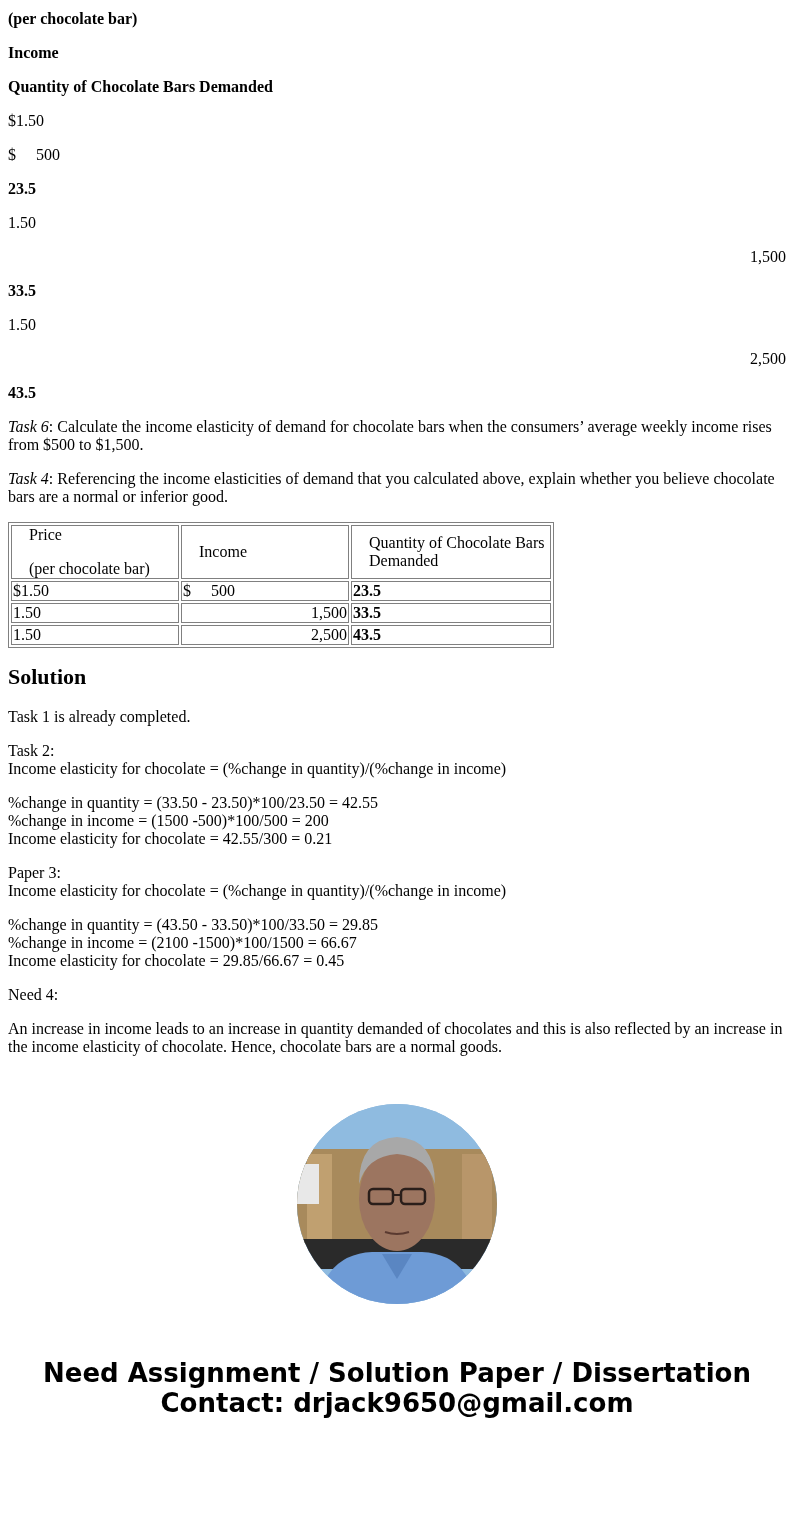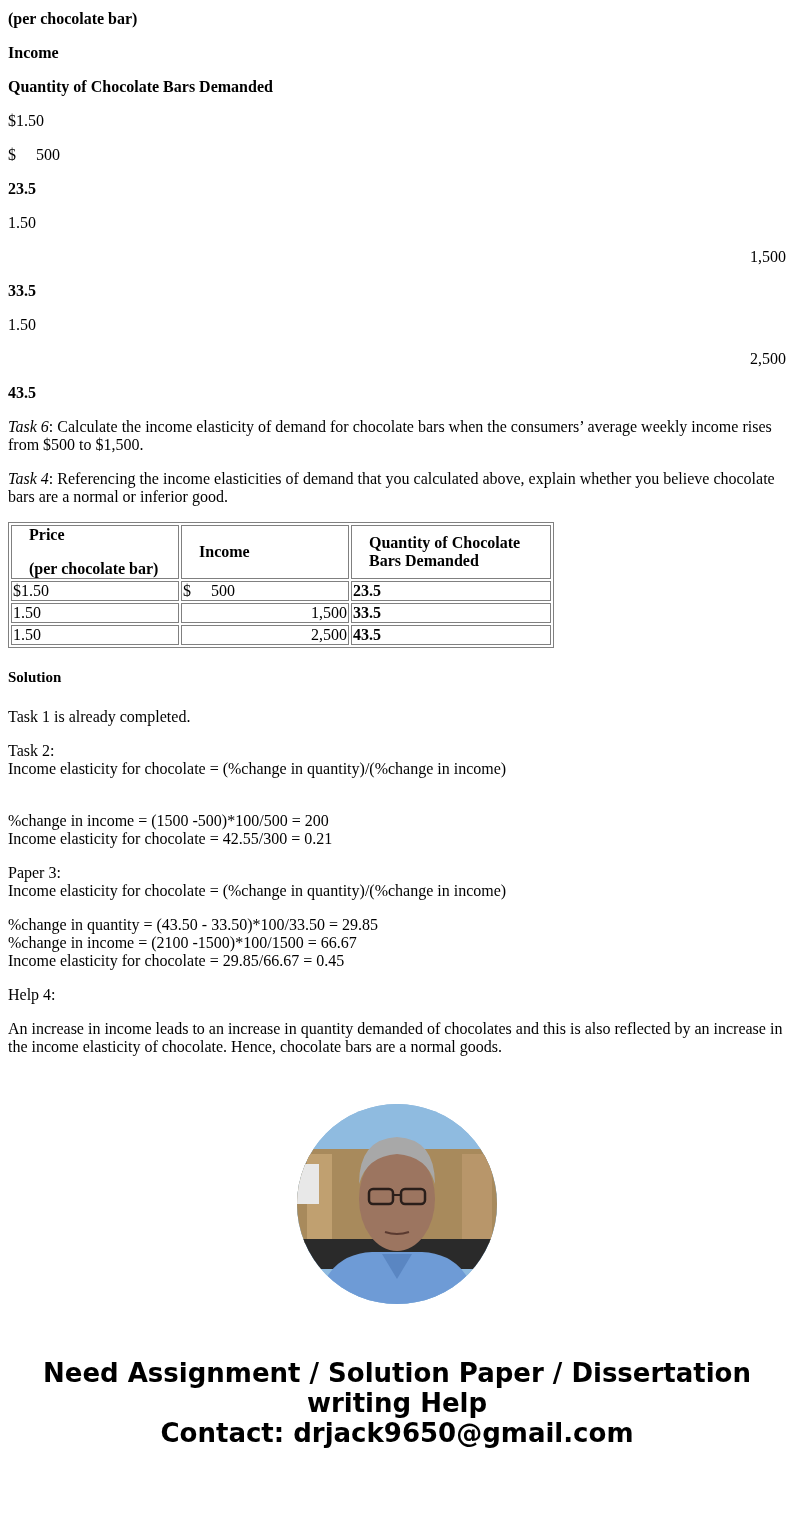--- a/index.html
+++ b/index.html
@@ -23,28 +23,28 @@
       border-collapse: separate;
       border-spacing: 2px;
       margin: 16px 0 16px 0;
     }
     table.data-table td {
       border: 1px solid #808080;
       padding: 0 1px;
       vertical-align: middle;
       line-height: 18px;
     }
-    table.data-table td.hdr { font-weight: bold; padding-left: 17px; }
+    table.data-table td.hdr { font-weight: normal; padding-left: 17px; }
     td.c1 { width: 148px; }
     td.c2 { width: 148px; }
     td.c3 { width: 180px; }
     .hdr-price-sub { display: block; margin-top: 16px; }
 
     h3.solution {
-      font-size: 15px;
+      font-size: 22px;
       font-weight: bold;
       margin: 18px 0 20px 0;
       line-height: 22px;
     }
 
     .avatar-wrap { text-align: center; margin-top: 48px; }
     .avatar {
       display: inline-block;
       width: 200px; height: 200px;
       border-radius: 50%;
@@ -116,36 +116,36 @@
 
   <h3 class="solution">Solution</h3>
 
   <p>Task 1 is already completed.</p>
 
   <p>
     <span>Task 2:</span><br>
     <span>Income elasticity for chocolate = (%change in quantity)/(%change in income)</span>
   </p>
   <p>
-    <br>
+    <span>%change in quantity = (33.50 - 23.50)*100/23.50 = 42.55</span><br>
     <span>%change in income = (1500 -500)*100/500 = 200</span><br>
     <span>Income elasticity for chocolate = 42.55/300 = 0.21</span>
   </p>
 
   <p>
     <span>Paper 3:</span><br>
     <span>Income elasticity for chocolate = (%change in quantity)/(%change in income)</span>
   </p>
   <p>
     <span>%change in quantity = (43.50 - 33.50)*100/33.50 = 29.85</span><br>
     <span>%change in income = (2100 -1500)*100/1500 = 66.67</span><br>
     <span>Income elasticity for chocolate = 29.85/66.67 = 0.45</span>
   </p>
 
-  <p>Help 4:</p>
+  <p>Need 4:</p>
   <p>An increase in income leads to an increase in quantity demanded of chocolates and this is also reflected by an increase in the income elasticity of chocolate. Hence, chocolate bars are a normal goods.</p>
 
   <div class="avatar-wrap">
     <div class="avatar">
       <svg width="200" height="200" viewBox="0 0 200 200">
         <rect x="0" y="0" width="200" height="200" fill="#8fbbe0"></rect>
         <rect x="0" y="45" width="200" height="95" fill="#a88a5c"></rect>
         <rect x="10" y="50" width="25" height="85" fill="#c0a070"></rect>
         <rect x="165" y="50" width="30" height="85" fill="#b8966a"></rect>
         <rect x="0" y="60" width="22" height="40" fill="#e8e8e8"></rect>
@@ -157,17 +157,16 @@
         <rect x="72" y="85" width="24" height="15" rx="4" fill="none" stroke="#2a1e1a" stroke-width="2.5"></rect>
         <rect x="104" y="85" width="24" height="15" rx="4" fill="none" stroke="#2a1e1a" stroke-width="2.5"></rect>
         <line x1="96" y1="91" x2="104" y2="91" stroke="#2a1e1a" stroke-width="2"></line>
         <path d="M88 128 Q100 132 112 128" fill="none" stroke="#5a3a30" stroke-width="2"></path>
       </svg>
     </div>
   </div>
 
   <div class="footer">
     <div>Need Assignment / Solution Paper / Dissertation</div>
-    <div>writing Help</div>
     <div>Contact: drjack9650@gmail.com</div>
   </div>
 
 </div>
 
 </body></html>

